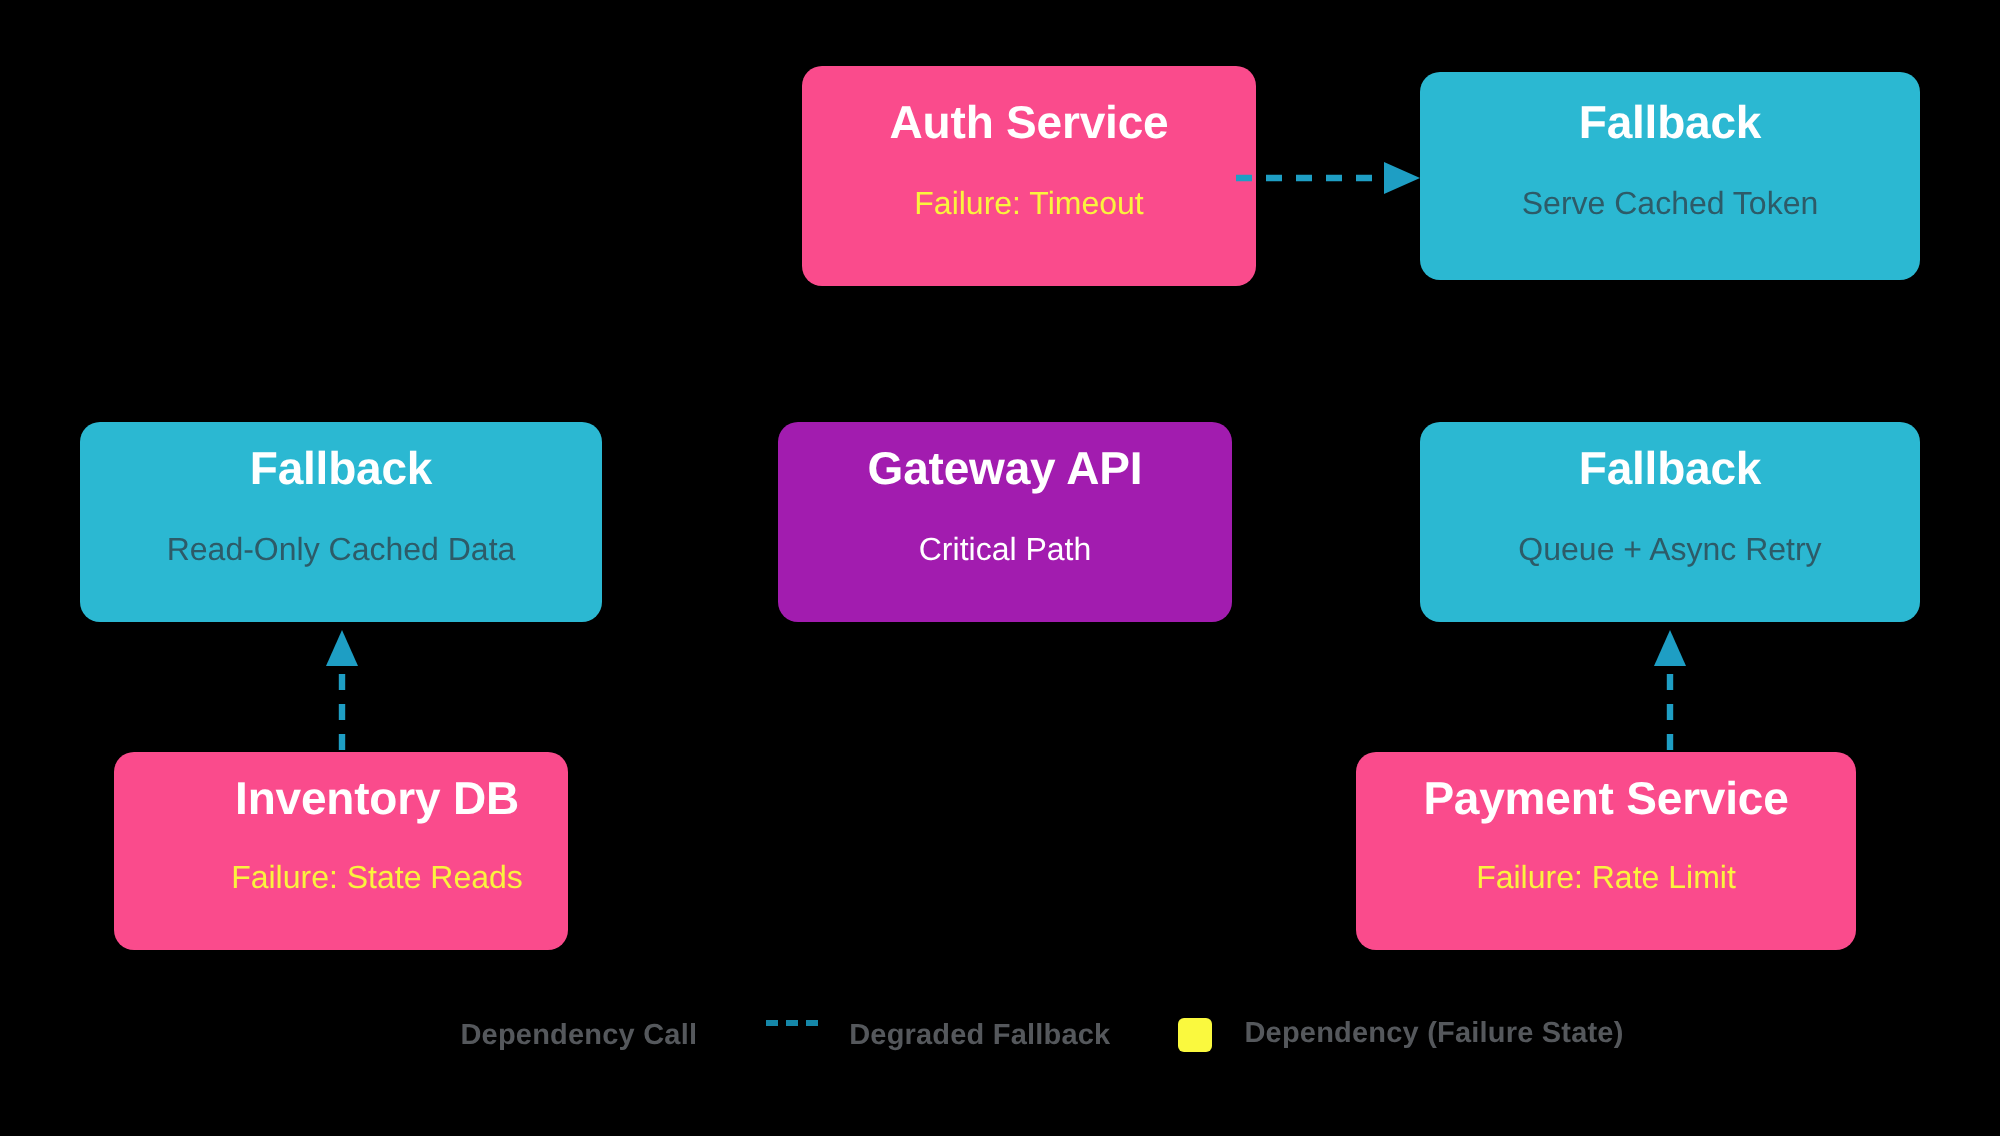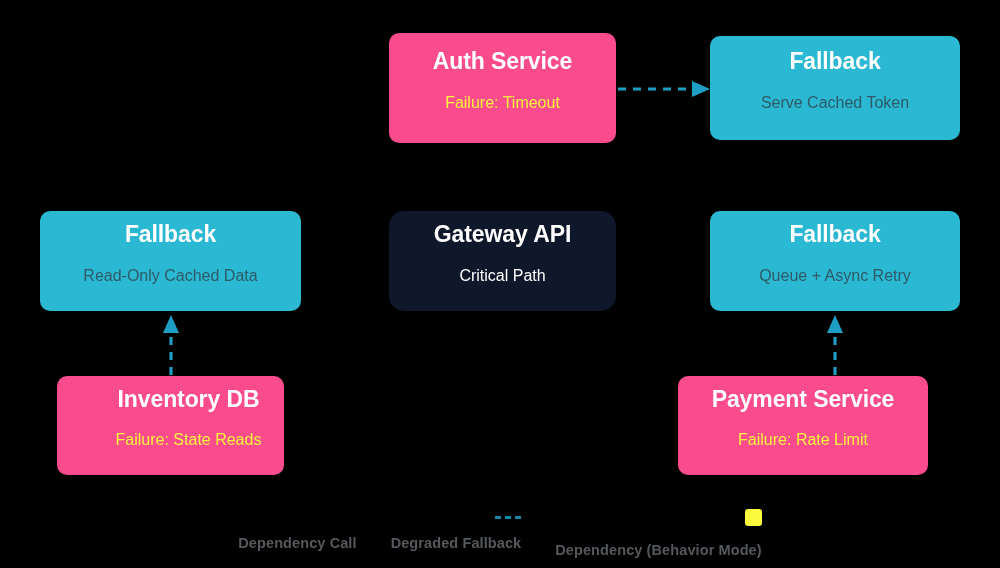--- a/index.html
+++ b/index.html
@@ -41,21 +41,21 @@
   }
 
   .node.failure            { background: #FA4B8C; }
   .node.failure .title     { color: #FFFFFF; }
   .node.failure .subtitle  { color: #FAF33E; }
 
   .node.fallback           { background: #2BB8D2; }
   .node.fallback .title    { color: #FFFFFF; }
   .node.fallback .subtitle { color: #2D5B68; }
 
-  .node.critical           { background: #0f172a; border-radius: 15px; }
+  .node.critical           { background: #a21caf; }
   .node.critical .title    { color: #FFFFFF; }
   .node.critical .subtitle { color: #FFFFFF; text-align: center; }
 
   
   .edge {
     position: absolute;
     pointer-events: none;
   }
   .edge svg { display: block; overflow: visible; }
 
@@ -65,23 +65,22 @@
     left: 0;
     top: 505;
     width: 1000px;
     display: flex;
     align-items: center;
     justify-content: center;
     gap: 34px;
   }
   .legend-item {
     display: flex;
-    align-items: flex-end;
+    align-items: flex-start;
     gap: 16px;
-    flex-direction: column;
   }
   .legend-label {
     font-size: 14.5px;
     font-weight: bold;
     color: #55585C;
     white-space: nowrap;
     letter-spacing: 0.1px;
   }
   .swatch-line-solid {
     width: 26px;
@@ -98,21 +97,21 @@
     width: 17px;
     height: 17px;
     border-radius: 3px;
   }
 </style>
 </head>
 <body>
 
 <div id="canvas">
 
-  <div class="node failure" id="n0" style="left: 389px; top: 33px; width: 227px; height: 110px;">
+  <div class="node failure" id="n0" style="left: 401px; top: 33px; width: 227px; height: 110px;">
     <div class="title">Auth Service</div>
     <div class="subtitle">Failure: Timeout</div>
   </div>
 
   <div class="node fallback" id="n1" style="left: 710px; top: 36px; width: 250px; height: 104px;">
     <div class="title">Fallback</div>
     <div class="subtitle">Serve Cached Token</div>
   </div>
 
   <div class="node fallback" id="n2" style="left: 40px; top: 211px; width: 261px; height: 100px;">
@@ -168,19 +167,19 @@
       <span class="legend-label">Dependency Call</span>
     </div>
 
     <div class="legend-item">
       <span class="swatch-line-dashed"></span>
       <span class="legend-label">Degraded Fallback</span>
     </div>
 
     <div class="legend-item">
       <span class="swatch-box" id="sw2" style="background: rgb(250, 249, 62);"></span>
-      <span class="legend-label">Dependency (Behavior Mode)</span>
+      <span class="legend-label">Dependency (Failure State)</span>
     </div>
 
 
   </div>
 
 </div>
 
 </body></html>

